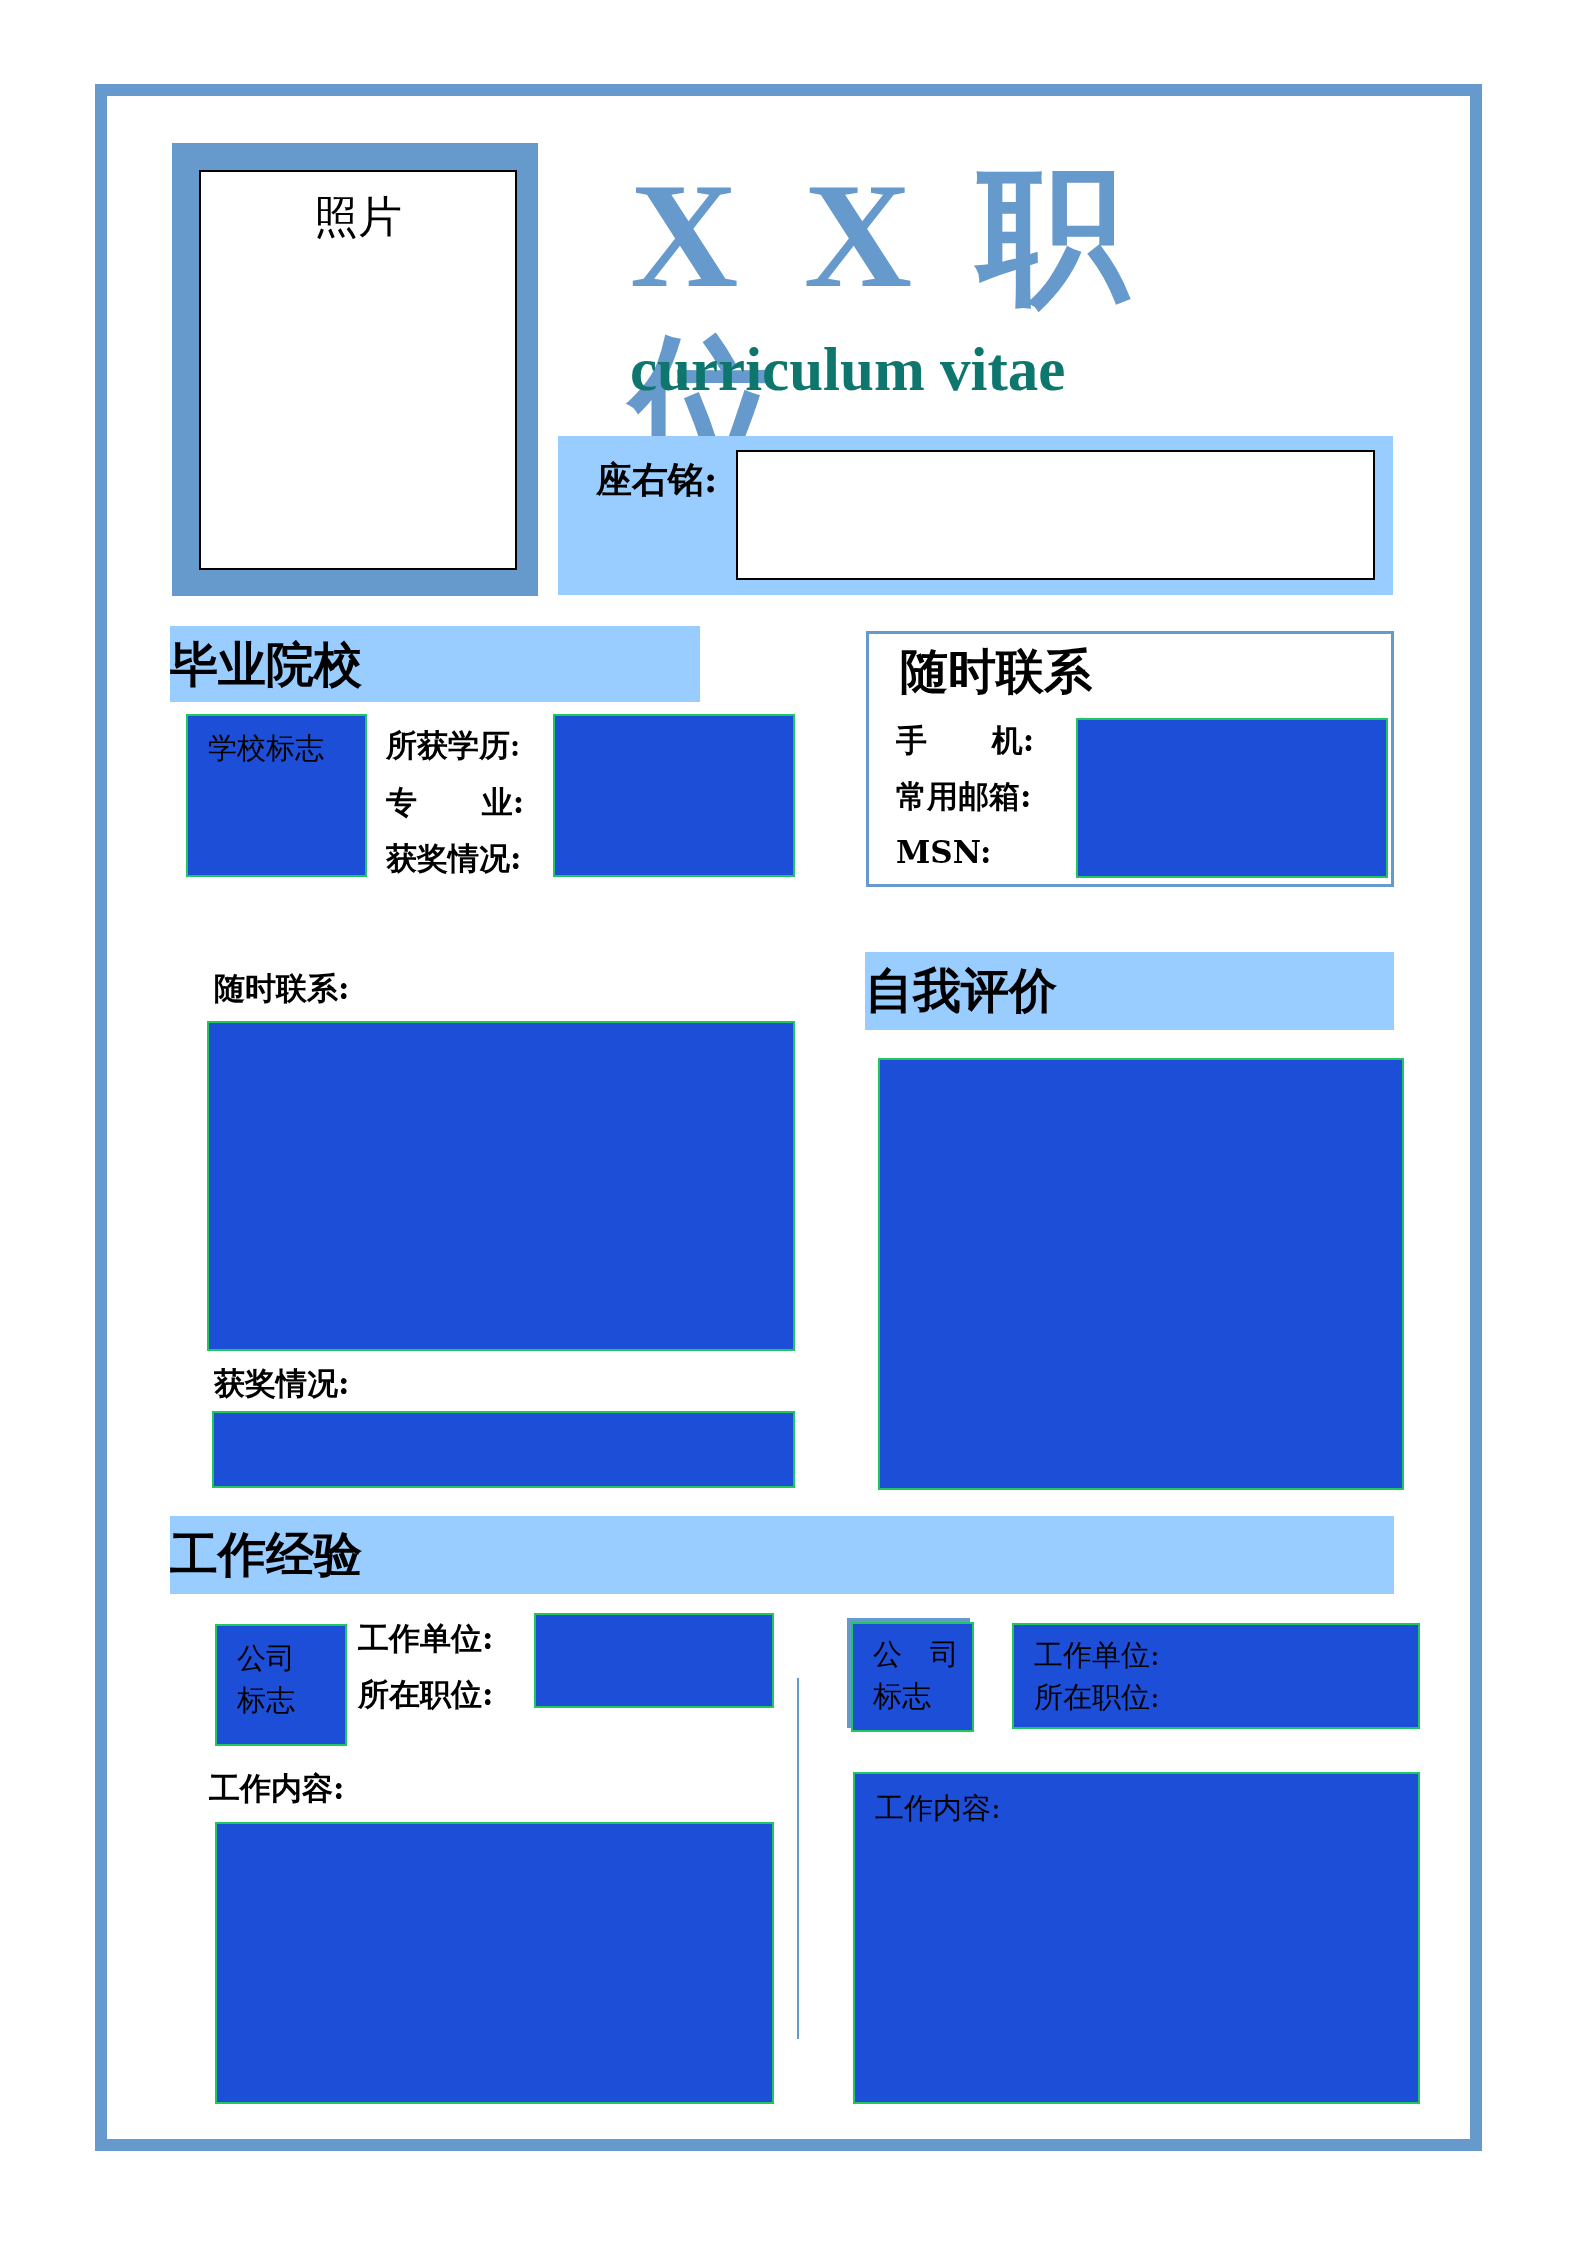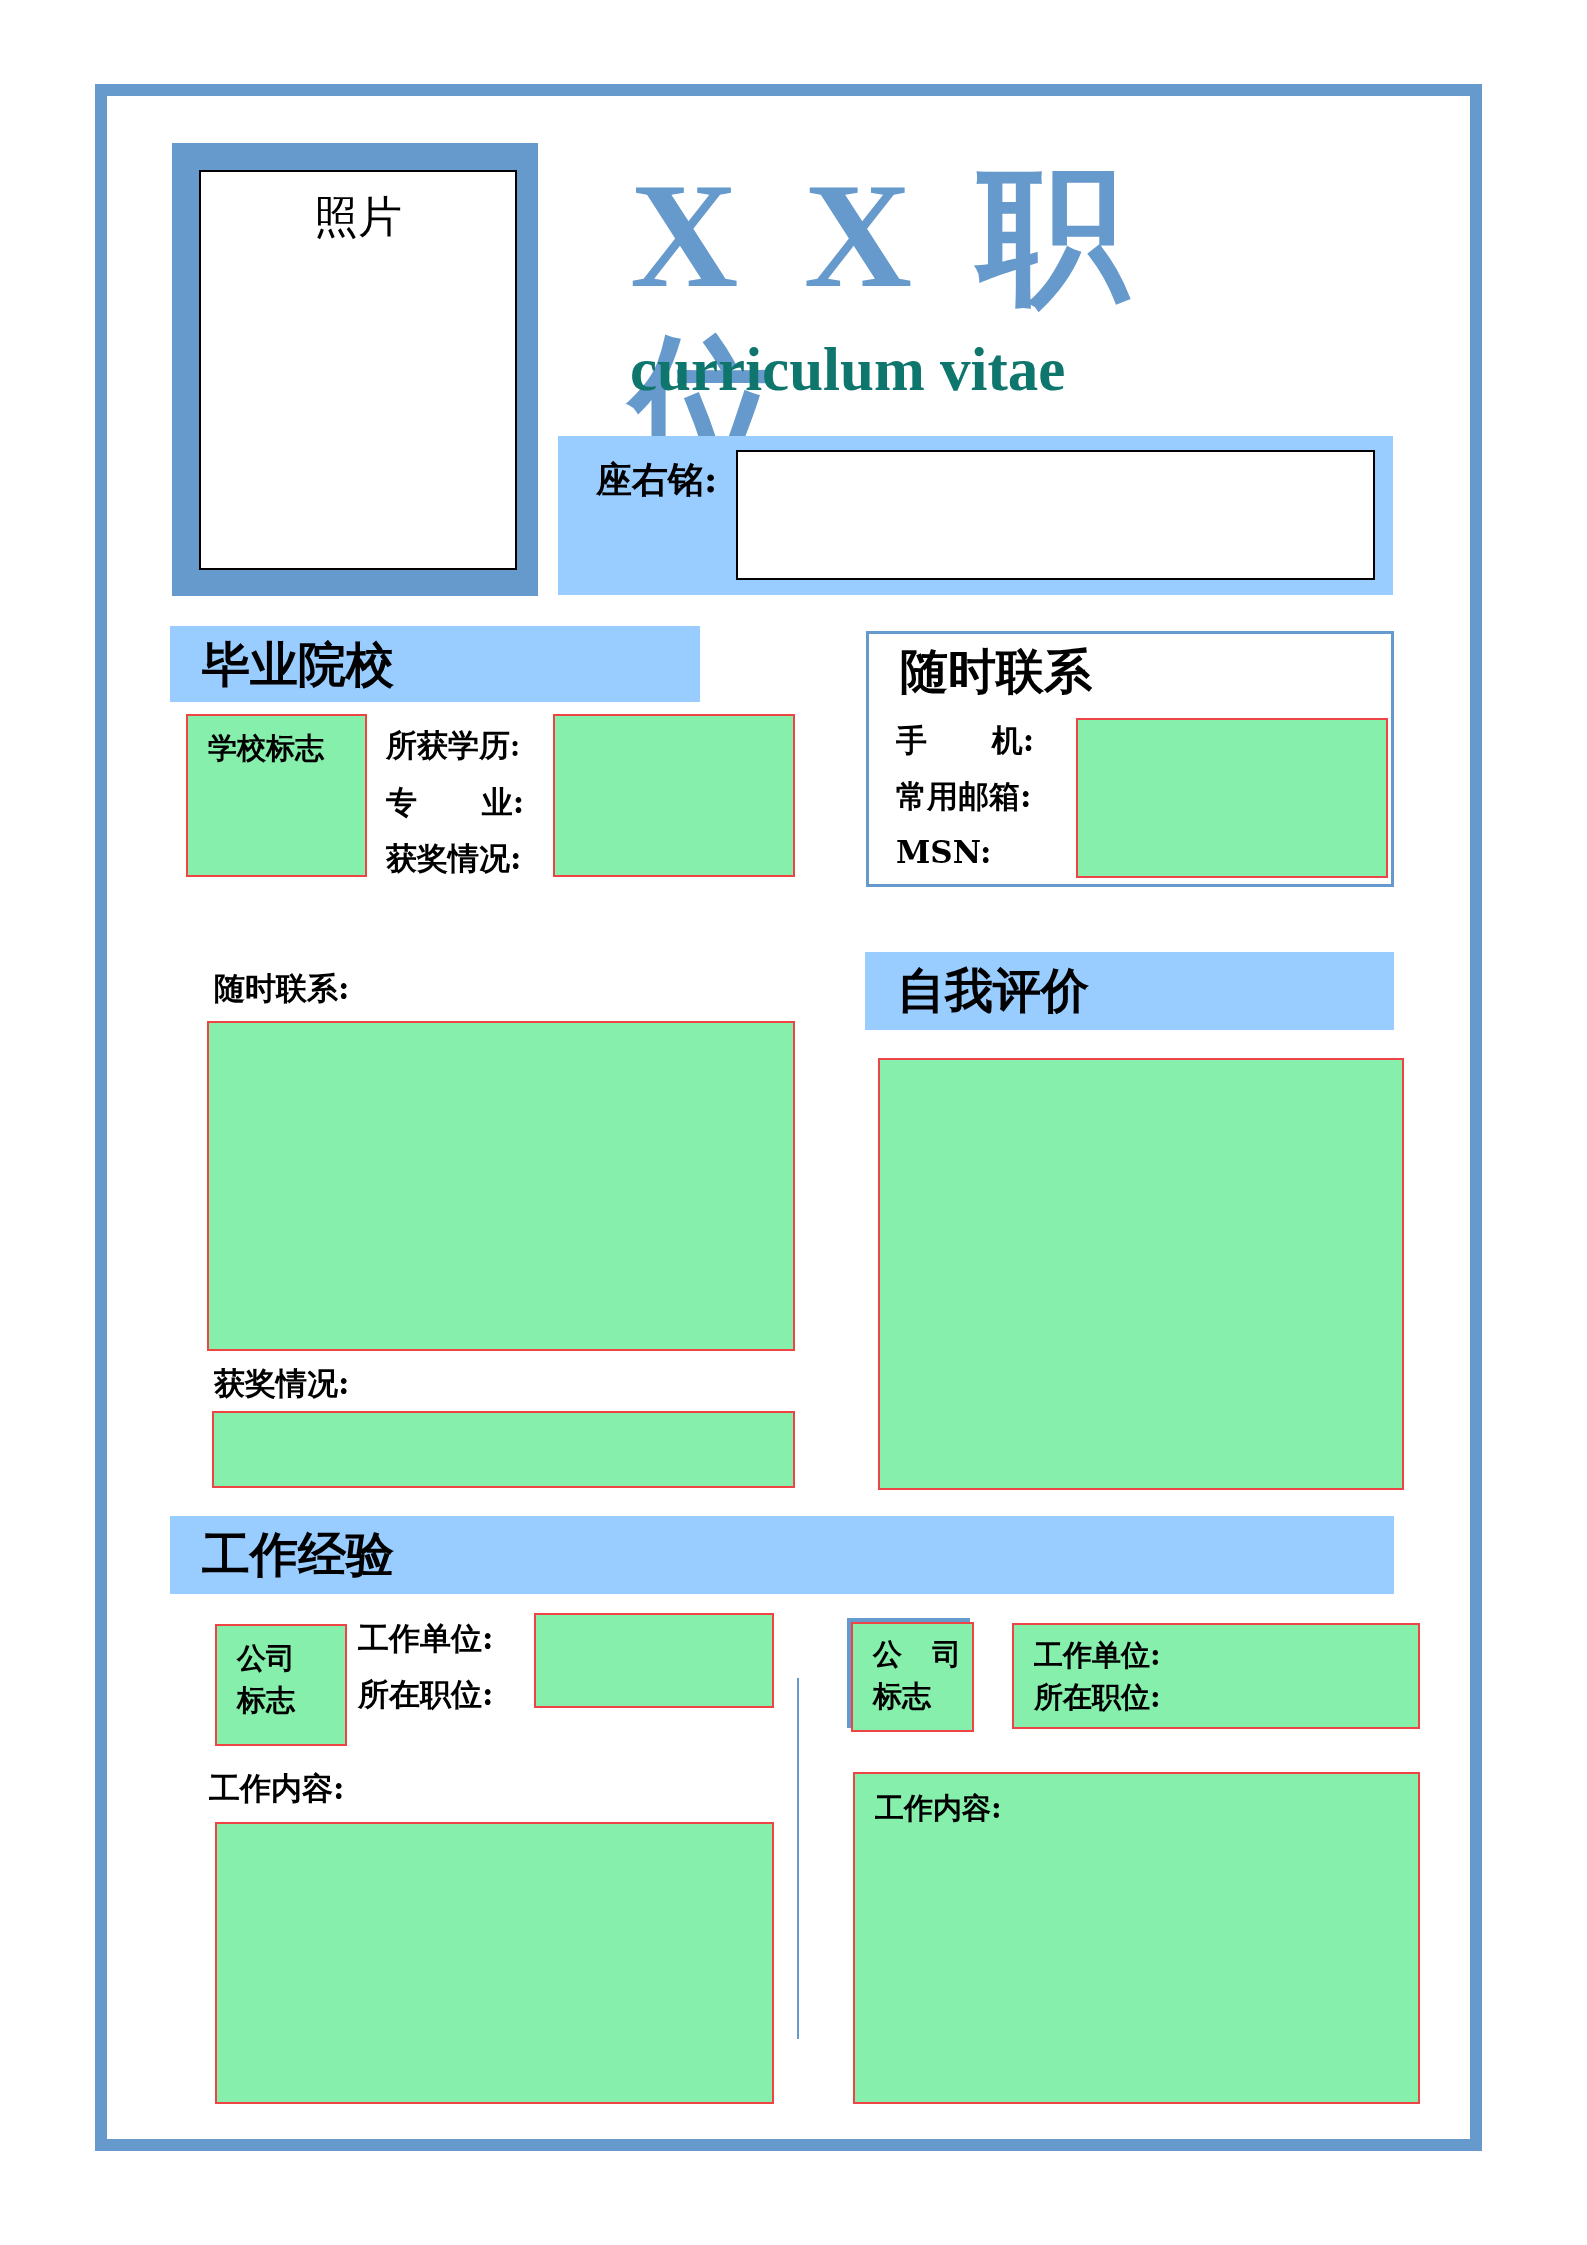--- a/index.html
+++ b/index.html
@@ -11,22 +11,22 @@
   .photo-box { left:199px; top:170px; width:318px; height:400px; background:#fff; border:2px solid #000; }
   .photo-label { left:199px; top:192px; width:318px; text-align:center; font-size:44px; line-height:50px; }
   .title-main { left:630px; top:150px; width:700px; font-size:150px; line-height:170px; font-weight:bold;
                 color:#6699CC; letter-spacing:14px; font-family:"Liberation Serif","DejaVu Serif",serif; }
   .title-sub { left:630px; top:320px; width:720px; font-size:61px; line-height:100px; font-weight:bold;
                color:#0f766e; font-family:"Liberation Serif","DejaVu Serif",serif; }
   .motto-band { left:558px; top:436px; width:835px; height:159px; background:#99CCFF; }
   .motto-label { left:596px; top:454px; font-size:36px; font-weight:bold; line-height:50px; }
   .motto-box { left:736px; top:450px; width:639px; height:130px; background:#fff; border:2px solid #000; }
   .bar { background:#99CCFF; }
-  .bar-title { font-size:48px; font-weight:bold; line-height:76px; padding-left:32px; }
-  .box { background:#86efac; border:2px solid #ef4444;font-weight:bold; }
+  .bar-title { font-size:48px; font-weight:bold; line-height:76px; }
+  .box { background:#1d4ed8; border:2px solid #22c55e; }
   .lbl { font-size:31px; font-weight:bold; line-height:40px; white-space:pre; }
   .lbl-n { font-size:29px; line-height:40px; white-space:pre; }
   .contact-box { left:866px; top:631px; width:528px; height:256px; border:3px solid #6699CC; background:#fff; }
   .contact-title { left:900px; top:636px; font-size:48px; font-weight:bold; line-height:70px; }
   .divider { left:797px; top:1678px; width:2px; height:361px; background:#6699CC; }
   .logo-blue { box-shadow:-4px -4px 0 0 #6699CC; }
 </style>
 </head>
 <body>
 

